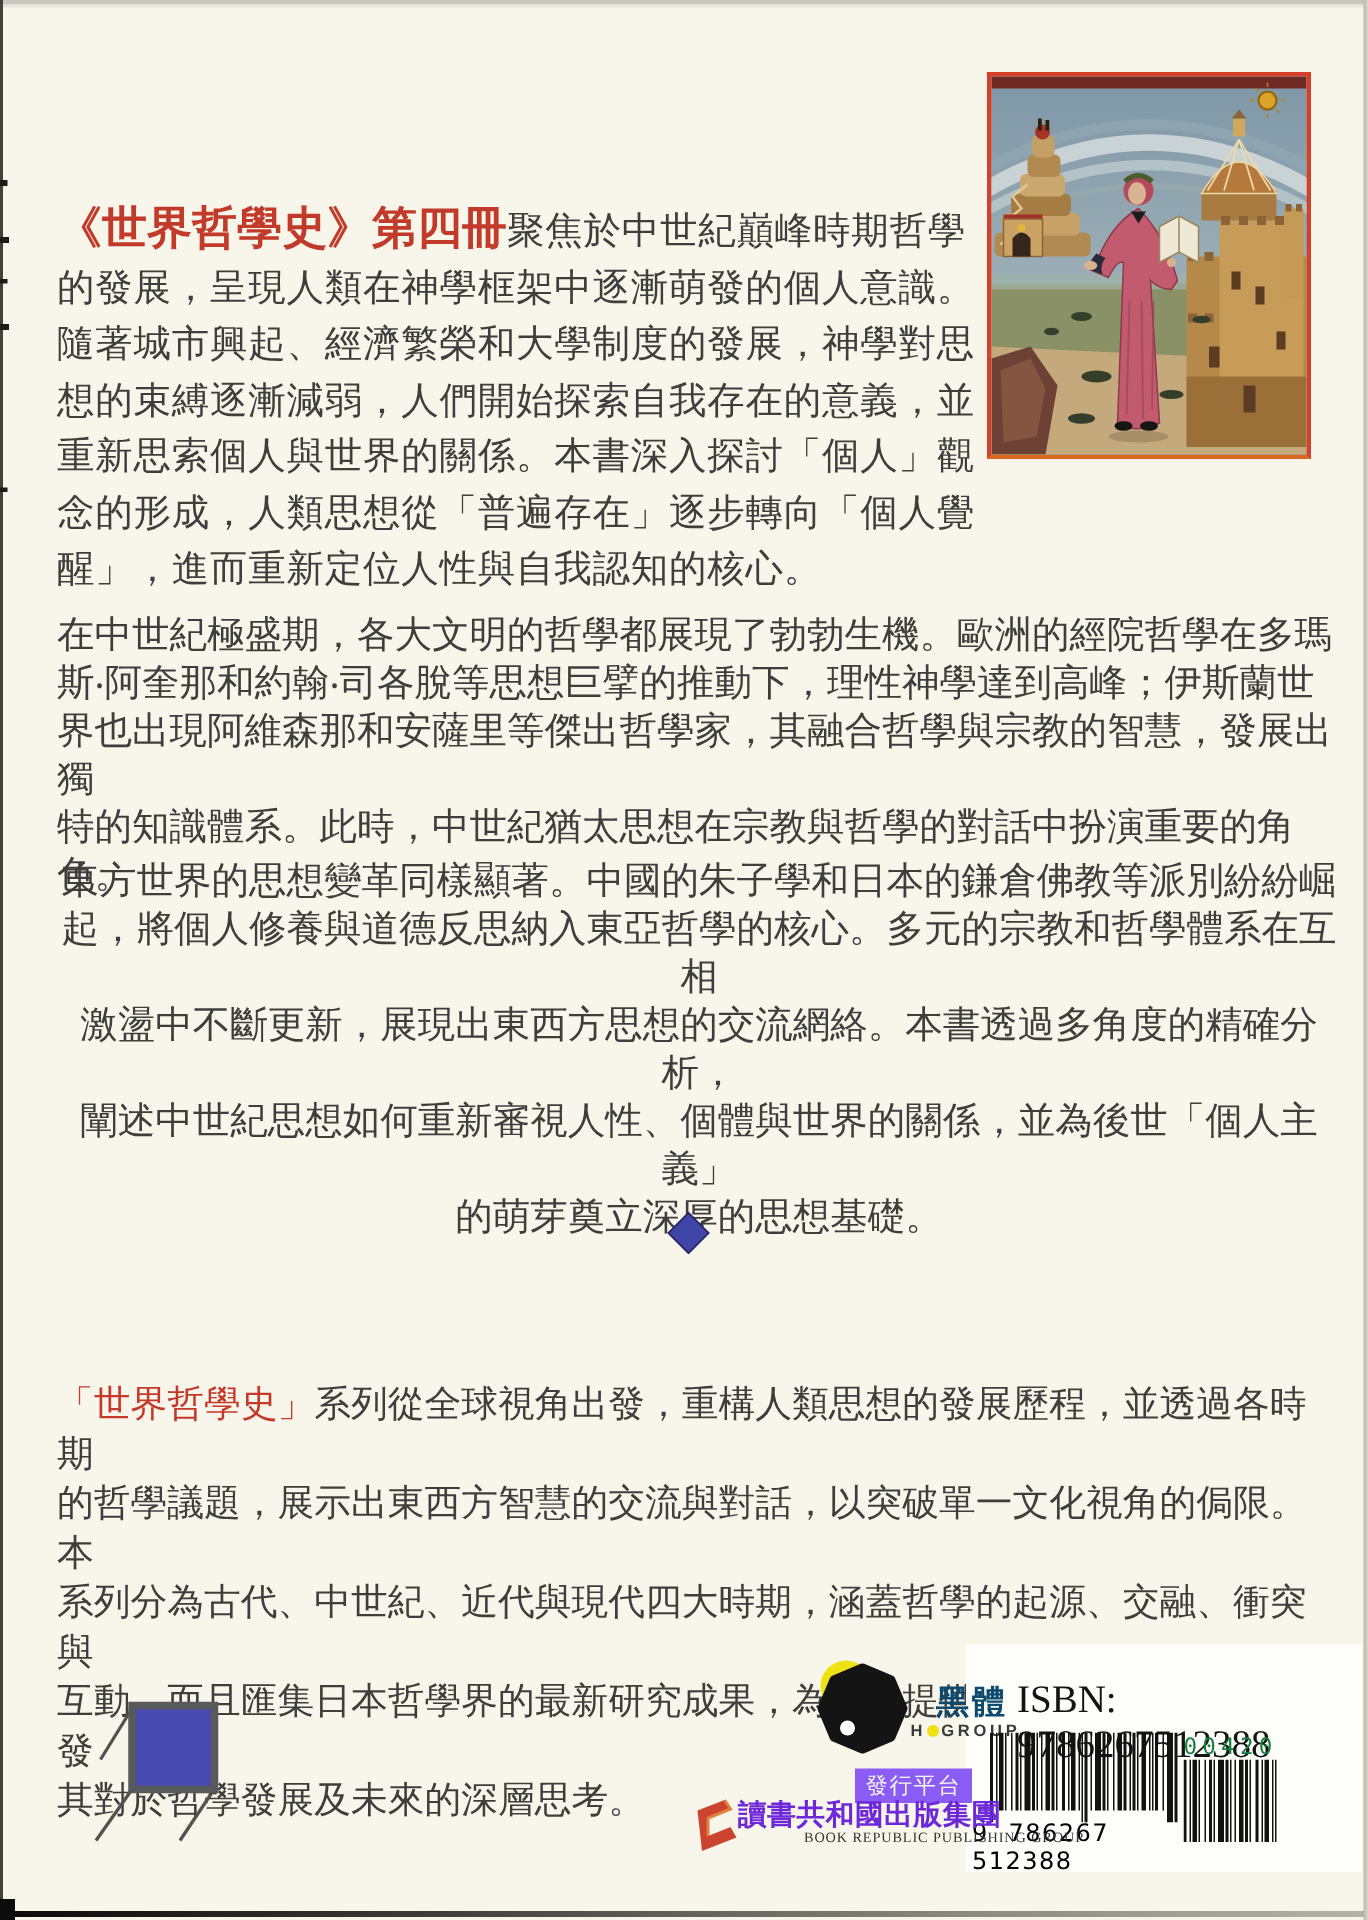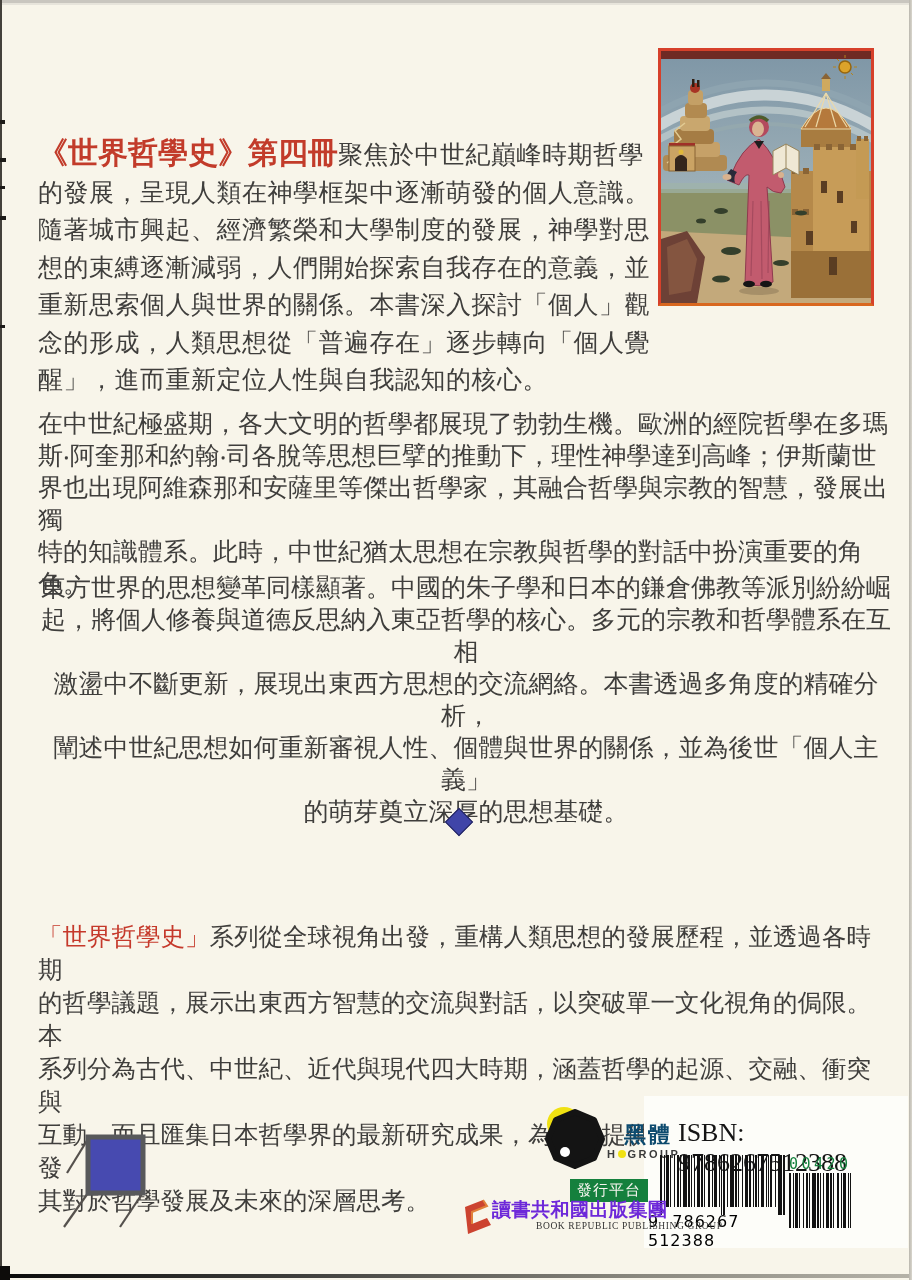--- a/index.html
+++ b/index.html
@@ -52,21 +52,21 @@
   .isbn { position:absolute; left:678px; top:1118px; font-size:26px; color:#141414;
           font-family:"Liberation Serif","DejaVu Serif",serif; }
 
   .barcode-main   { position:absolute; left:660px; top:1155px; }
   .barcode-digits { position:absolute; left:648px; top:1212px; width:150px; font-size:16px; color:#000000;
                     font-family:"DejaVu Sans","Liberation Sans",sans-serif; letter-spacing:1px; word-spacing:7px; }
   .addon-digits   { position:absolute; left:789px; top:1155px; width:66px; font-size:15px; color:#15803d;
                     font-family:"DejaVu Sans Mono","Liberation Mono",monospace; letter-spacing:3.5px; }
   .barcode-addon  { position:absolute; left:789px; top:1173px; }
 
-  .platform { position:absolute; left:570px; top:1179px; background:#15803d; color:#f5f4ee;
+  .platform { position:absolute; left:570px; top:1179px; background:#8b5cf6; color:#f5f4ee;
               font-size:15px; padding:2px 7px; letter-spacing:1px;
               font-family:Liberation Mono, monospace; }
   .bookrep-logo { position:absolute; left:459px; top:1196px; }
   .group-cjk  { position:absolute; left:492px; top:1197px; font-size:19px; font-weight:bold; color:#6d28d9;
                 letter-spacing:0.5px; font-family:"Liberation Serif","DejaVu Serif",serif; }
   .group-latin{ position:absolute; left:493px; top:1221px; font-size:9.5px; color:#333; letter-spacing:0.6px;
                 font-family:"Liberation Serif","DejaVu Serif",serif;margin-left:43px; }
   .price { position:absolute; left:341px; top:1204px; font-size:25px; color:#232323;
            font-family:"Liberation Serif","DejaVu Serif",serif; letter-spacing:1px; }
 </style>

